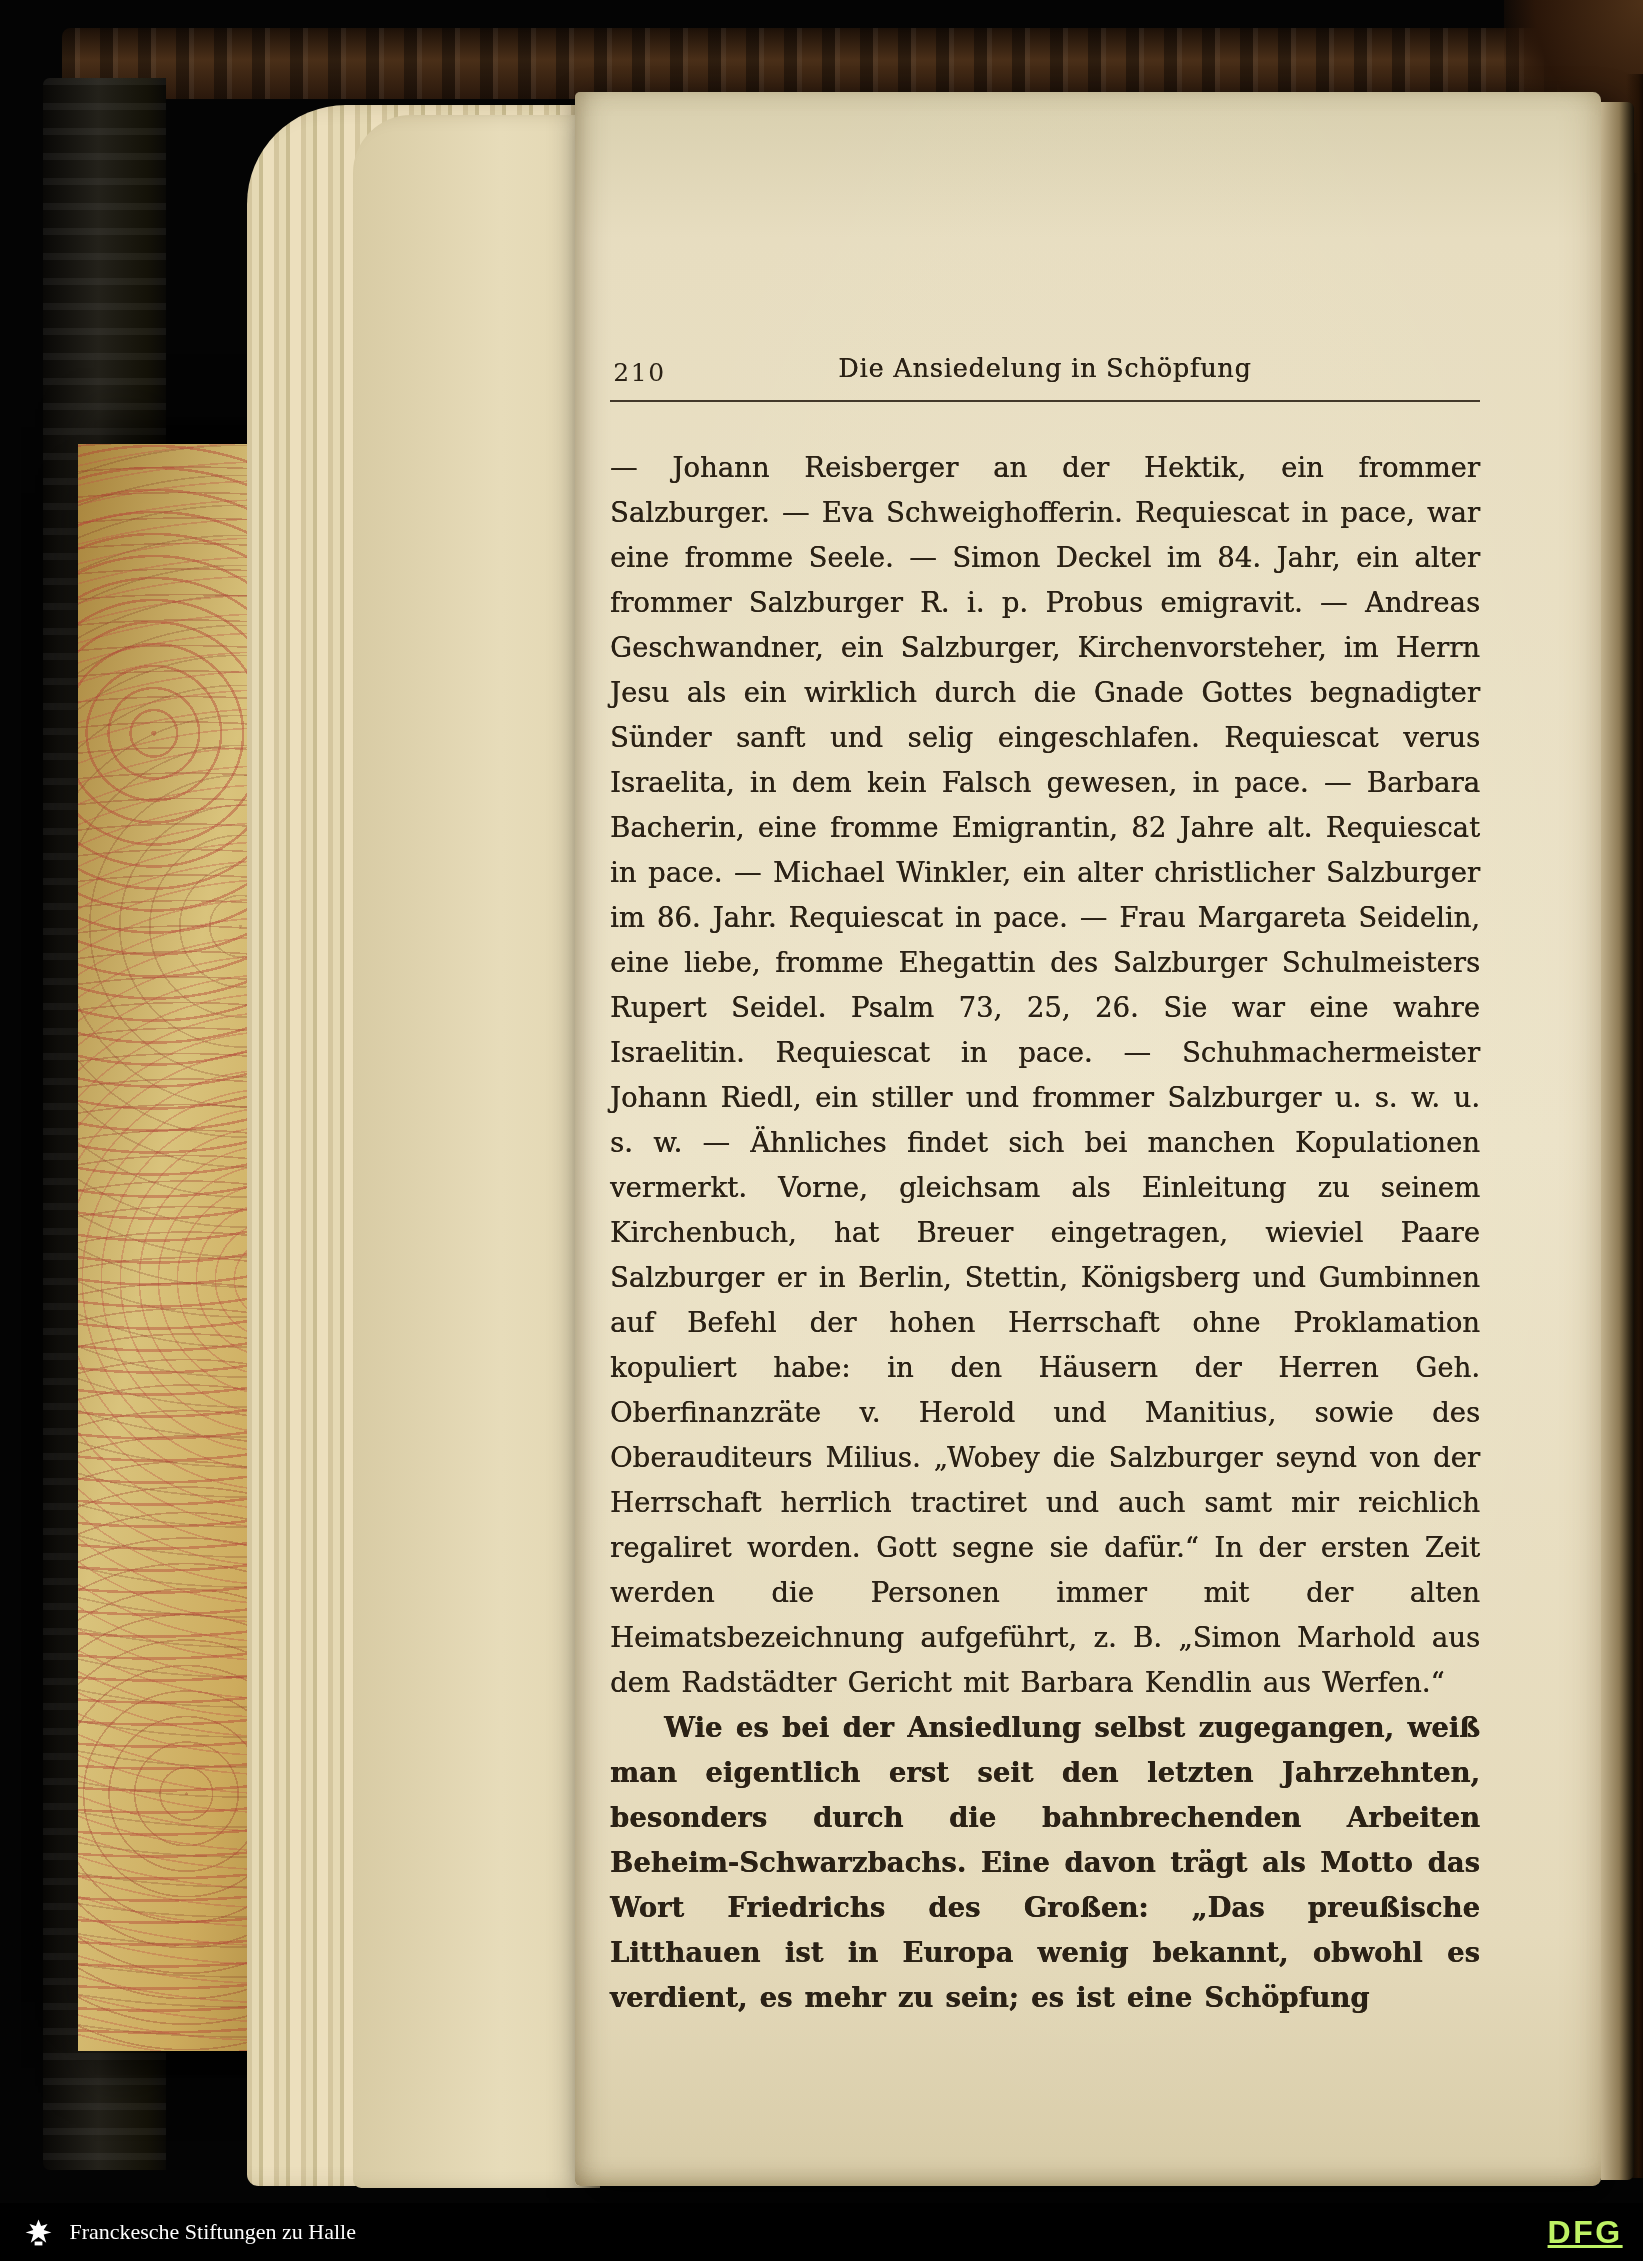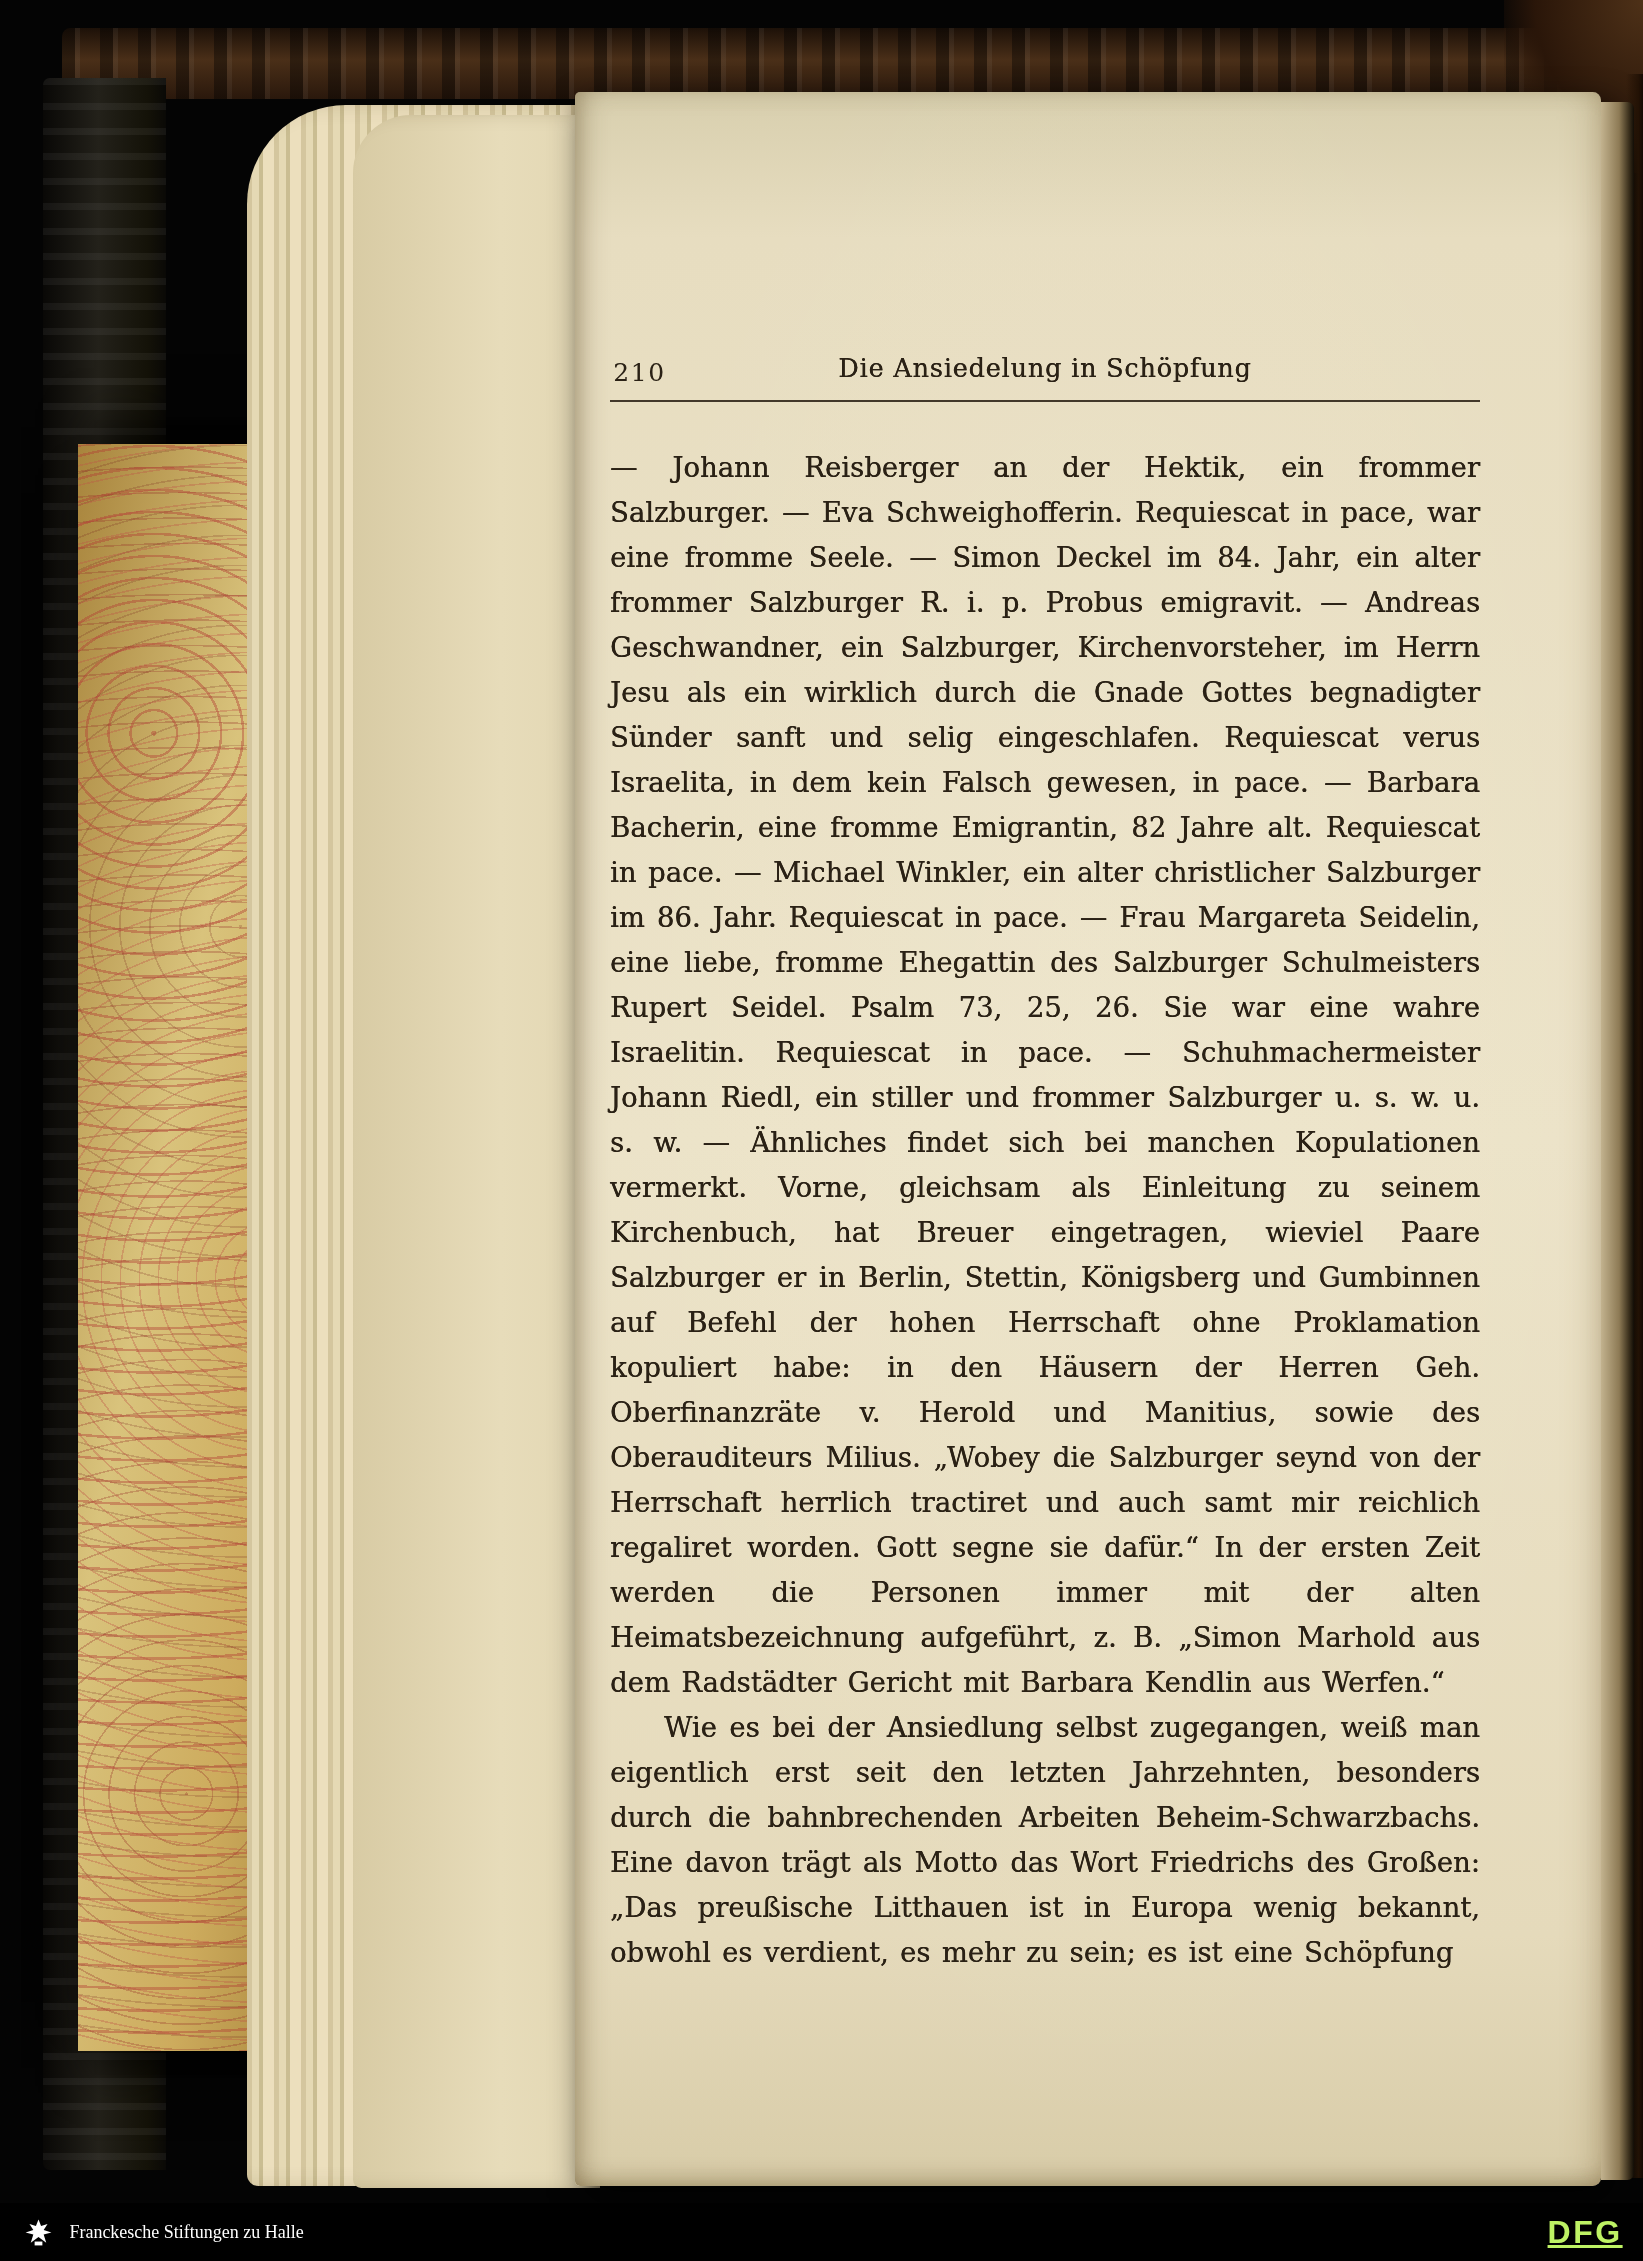--- a/index.html
+++ b/index.html
@@ -62,28 +62,28 @@
   
   .text-block{position:absolute;left:35px;top:261px;width:870px;color:#2a2115;}
   .page-header{position:relative;height:39px;}
   .pagenum{position:absolute;left:3.3px;top:5px;font-size:25px;letter-spacing:1.6px;}
   .header-title{display:block;text-align:center;font-size:25.5px;letter-spacing:0.8px;
     text-shadow:0.3px 0 0 currentColor;}
   .rule{border-bottom:2.5px solid rgba(42,33,21,.88);margin-top:8.2px;}
   .para{margin:0;text-align:justify;font-size:27.5px;line-height:45px;
     word-spacing:2.5px;text-shadow:0.3px 0 0 currentColor;}
   .p1{margin-top:43px;}
-  .p2{text-indent:54px;}
+  .p2{text-indent:54px;font-weight:bold;}
 
   
   .footer-bar{position:absolute;left:0;bottom:0;width:1644px;height:58px;background:#000;
     display:flex;align-items:center;justify-content:space-between;
     padding:0 21.4px;box-sizing:border-box;}
   .footer-left{display:flex;align-items:center;gap:13px;color:#fff;
-    font-family:"Liberation Serif",serif;font-size:18px;}
+    font-family:"Liberation Serif",serif;font-size:22px;}
   .emblem{width:35px;height:35px;display:inline-flex;align-items:center;justify-content:center;}
   .emblem svg{width:31px;height:31px;}
   .dfg{color:#bef264;font-family:"Liberation Sans",sans-serif;font-weight:bold;
     font-size:32px;letter-spacing:2.5px;text-decoration:underline;}
 </style>
 </head>
 <body>
 
 <div class="scene">
 

